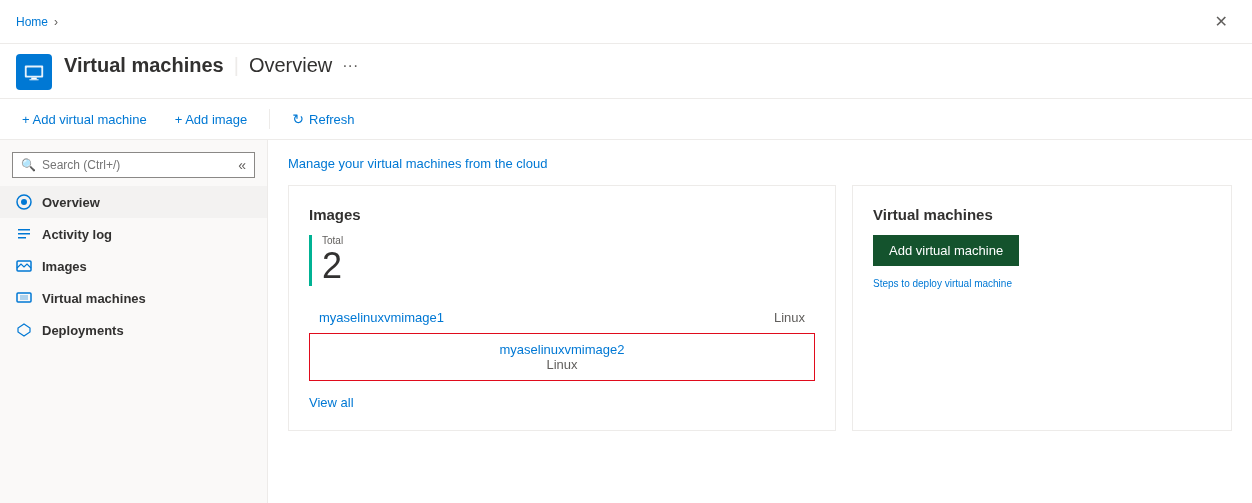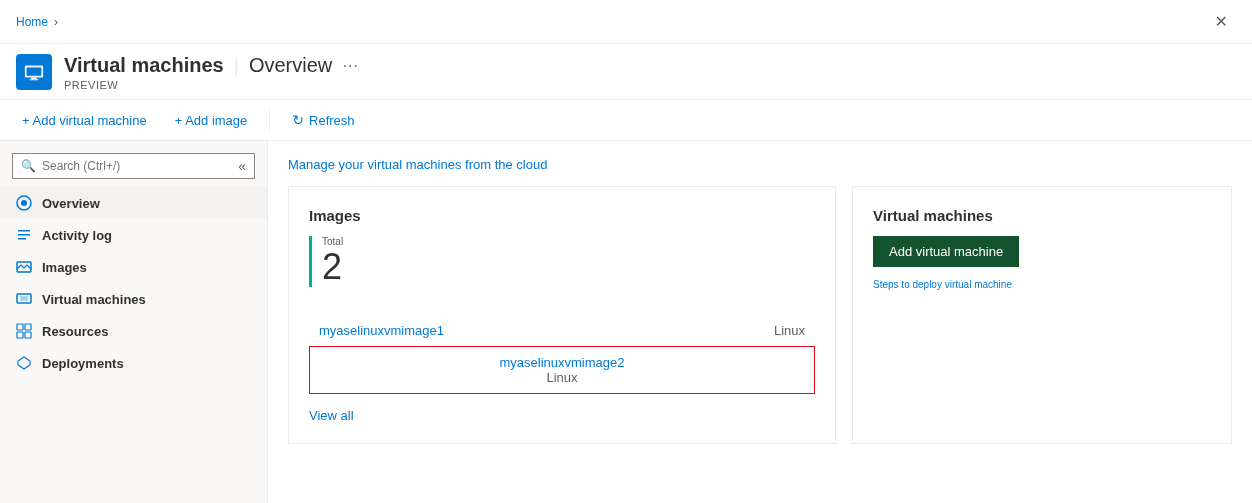--- a/index.html
+++ b/index.html
@@ -42,21 +42,21 @@
 
     
     .main { flex: 1; padding: 16px 20px; overflow-y: auto; }
     .manage-title { font-size: 13px; color: #0078d4; margin-bottom: 14px; font-weight: 400; }
 
     .cards-row { display: flex; gap: 16px; }
 
     
     .card { border: 1px solid #edebe9; background: #fff; padding: 20px; flex: 1; }
     .card-title { font-size: 15px; font-weight: 600; margin-bottom: 12px; color: #323130; }
-    .total-number { font-size: 36px; font-weight: 300; color: #323130; border-left: 3px solid #00b294; padding-left: 10px; line-height: 1.1; margin-bottom: 28px; display: flex; flex-direction: column; }
+    .total-number { font-size: 36px; font-weight: 300; color: #323130; border-left: 3px solid #00b294; padding-left: 10px; line-height: 1.1; margin-bottom: 16px; display: flex; flex-direction: column; }
     .total-number .total-lbl { font-size: 10px; font-weight: 400; color: #605e5c; }
 
     .image-row { display: flex; align-items: center; padding: 8px 10px; font-size: 13px; color: #323130; }
     .image-row .name { flex: 1; color: #0078d4; }
     .image-row .os { color: #605e5c; }
     .image-row-selected { border: 1.5px solid #e00b1c; flex-direction: column; }
 
     .view-all { color: #0078d4; font-size: 13px; cursor: pointer; margin-top: 14px; display: inline-block; }
 
     
@@ -86,21 +86,20 @@
       <rect x="7" y="20" width="10" height="1" fill="white"></rect>
     </svg>
   </div>
   <div class="header-text">
     <div class="header-title-row">
       <h1>Virtual machines</h1>
       <span class="header-separator">|</span>
       <span style="font-size:20px;font-weight:400;color:#323130;">Overview</span>
       <span class="header-more">···</span>
     </div>
-    <div class="header-subtitle">PREVIEW</div>
   </div>
 </div>
 
 <div class="toolbar">
   <button class="toolbar-btn">+ Add virtual machine</button>
   <button class="toolbar-btn">+ Add image</button>
   <div class="toolbar-divider"></div>
   <button class="toolbar-btn">
     <span style="font-size:14px;">↻</span>
     <span>Refresh</span>
@@ -150,31 +149,20 @@
     <div class="nav-item">
       <span class="nav-icon">
         <svg width="16" height="16" viewBox="0 0 16 16">
             <rect x="1" y="3" width="14" height="9" rx="1" fill="none" stroke="#0078d4" stroke-width="1.5"></rect>
             <rect x="4" y="5" width="8" height="5" fill="#0078d4" opacity="0.3"></rect>
           </svg>
       </span>
       <span>Virtual machines</span>
     </div>
 
-    <div class="nav-item">
-      <span class="nav-icon">
-        <svg width="16" height="16" viewBox="0 0 16 16">
-            <rect x="1" y="1" width="6" height="6" rx="0.5" fill="none" stroke="#0078d4" stroke-width="1.2"></rect>
-            <rect x="9" y="1" width="6" height="6" rx="0.5" fill="none" stroke="#0078d4" stroke-width="1.2"></rect>
-            <rect x="1" y="9" width="6" height="6" rx="0.5" fill="none" stroke="#0078d4" stroke-width="1.2"></rect>
-            <rect x="9" y="9" width="6" height="6" rx="0.5" fill="none" stroke="#0078d4" stroke-width="1.2"></rect>
-          </svg>
-      </span>
-      <span>Resources</span>
-    </div>
 
     <div class="nav-item">
       <span class="nav-icon">
         <svg width="16" height="16" viewBox="0 0 16 16">
             <path d="M8 2 L14 6 L14 10 L8 14 L2 10 L2 6 Z" fill="none" stroke="#0078d4" stroke-width="1.2"></path>
           </svg>
       </span>
       <span>Deployments</span>
     </div>
   </div>

